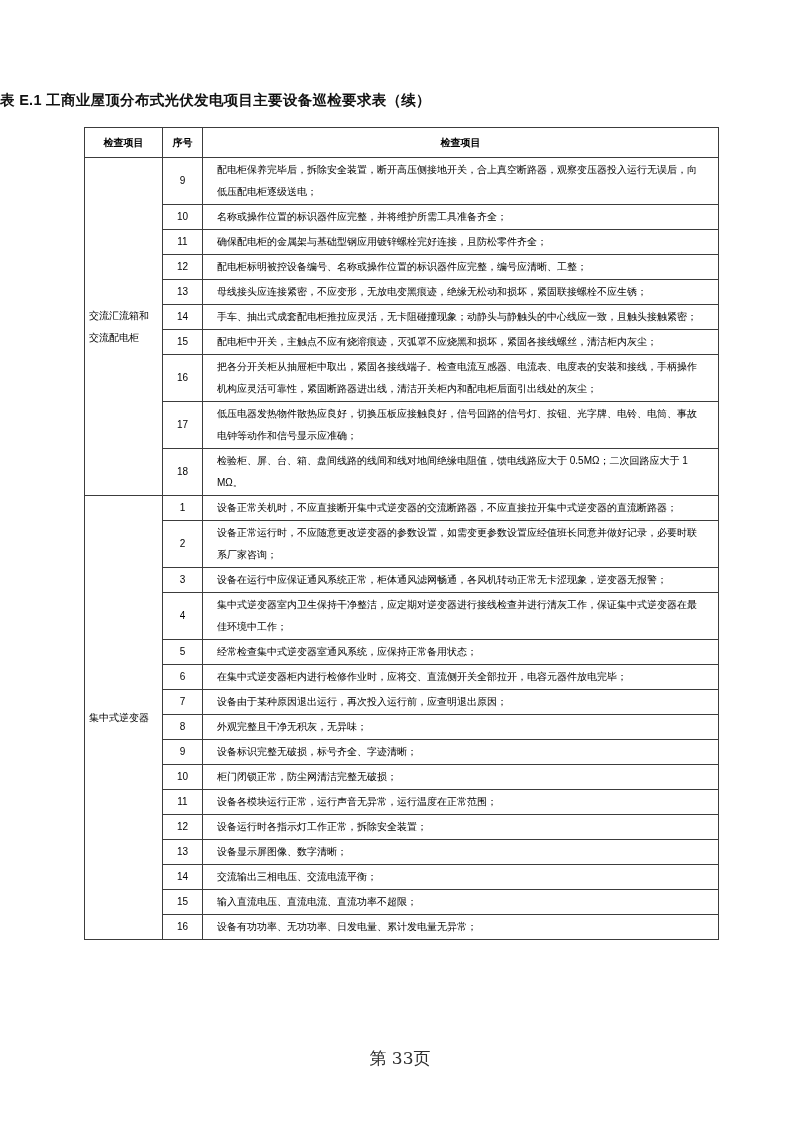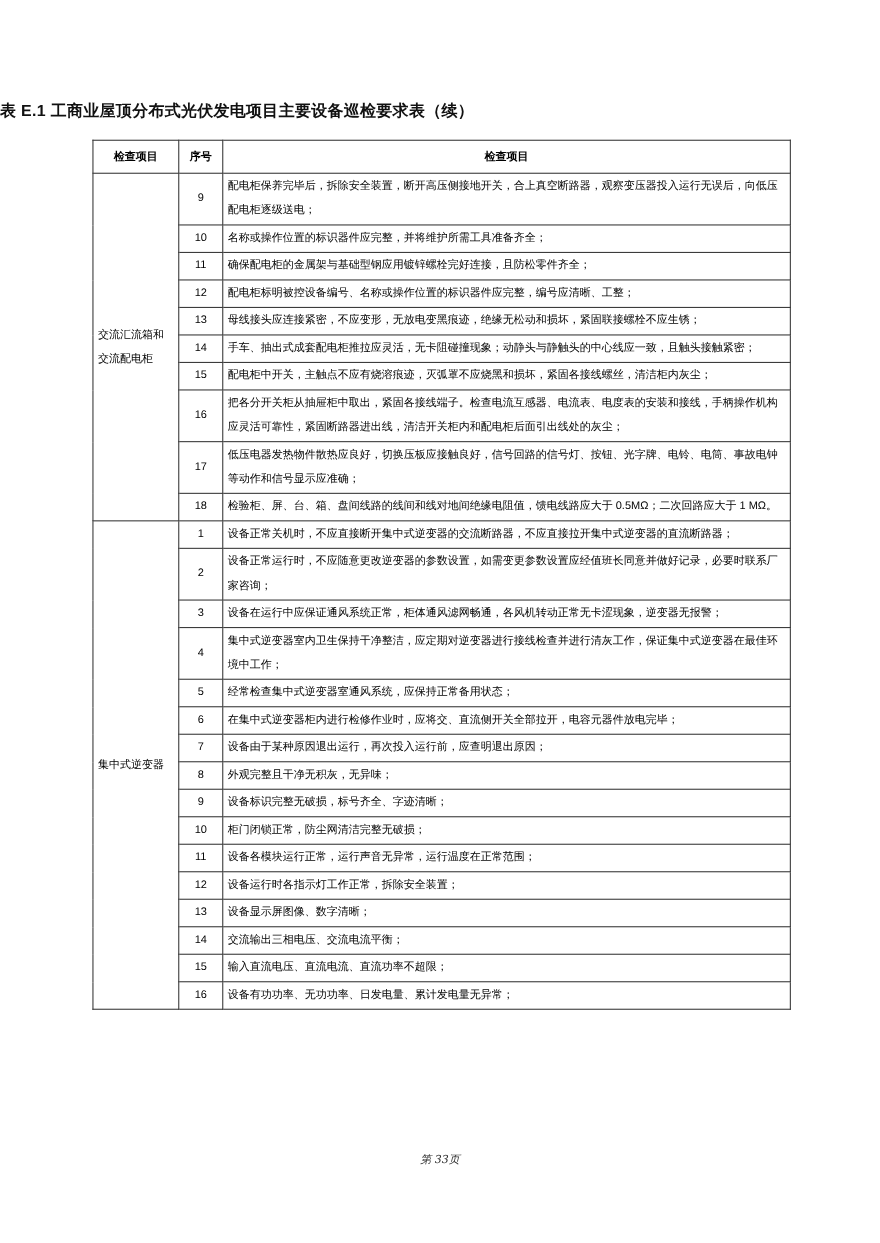--- a/index.html
+++ b/index.html
@@ -26,27 +26,26 @@
     color:#000000;
   }
   .inspection-table th {
     font-weight:bold; height:30px; text-align:center; padding:2px;
   }
   col.c-item { width:78px; }
   col.c-no   { width:40px; }
   col.c-req  { width:516px; }
   td.cat { padding:2px 4px; }
   td.no  { text-align:center; padding:1px 2px; }
-  td.req { text-align:left; padding:1px 4px; }
+  td.req { text-align:left; padding:1px 14px; }
   .page-footer {
     position:absolute; top:1047px; left:0; width:100%;
-    text-align:center; font-size:10px;
+    text-align:center; font-size:17px;
     font-family:"DejaVu Serif","Liberation Serif",serif;
     color:#2e2e2e;
-    font-style:italic;
   }
 </style>
 </head>
 <body>
 
 <div class="page-title">表 E.1 工商业屋顶分布式光伏发电项目主要设备巡检要求表（续）</div>
 
 <table class="inspection-table">
   <colgroup>
     <col class="c-item">

